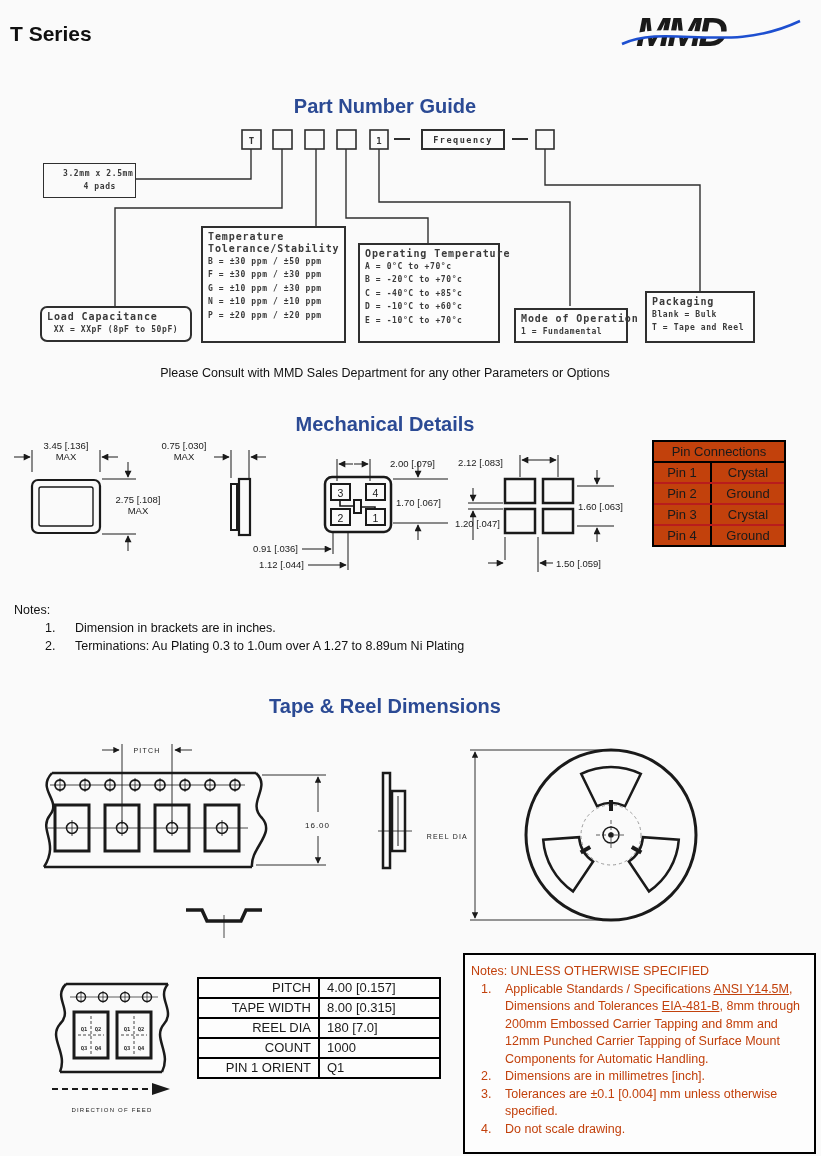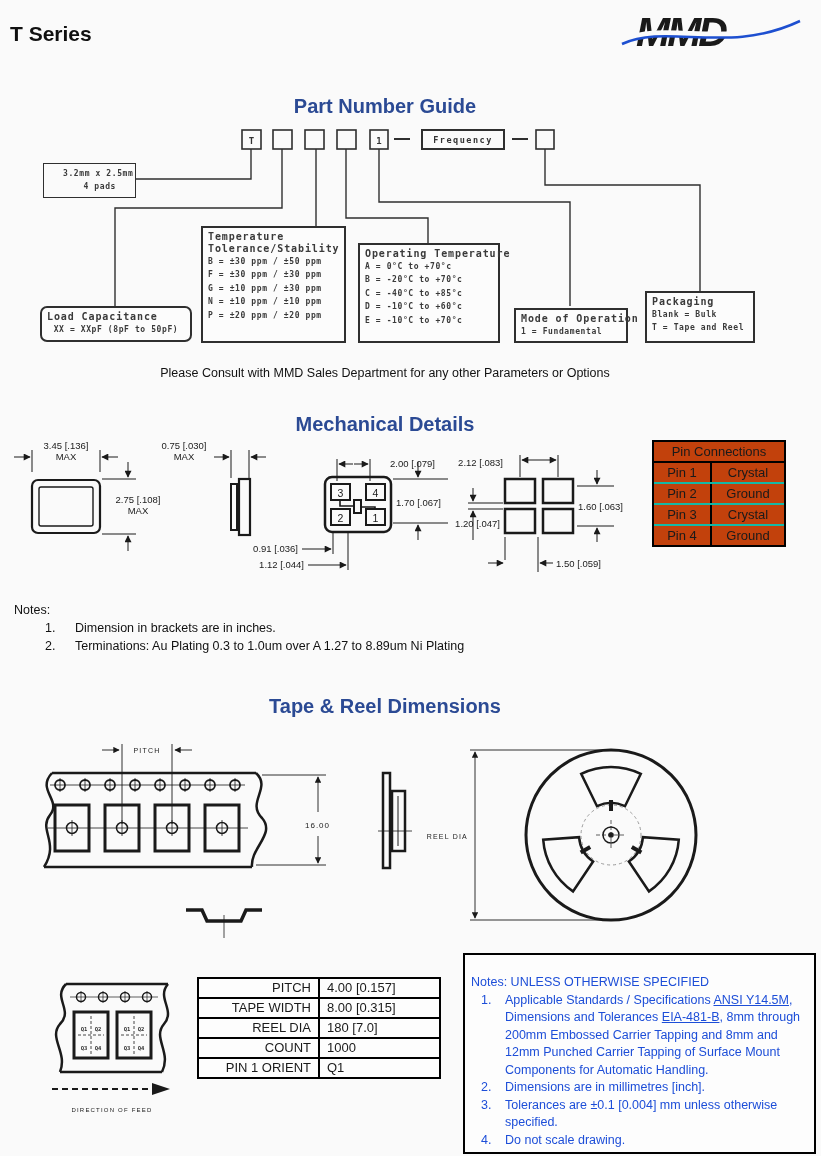--- a/index.html
+++ b/index.html
@@ -13,38 +13,38 @@
            font:bold 8px "DejaVu Sans Mono",monospace;letter-spacing:0.6px;color:#3a3a3a;padding:3px 5px;}
   .sb-title{text-align:left;font-size:10px;line-height:12px;letter-spacing:0.9px;white-space:nowrap;}
   .sb-row{line-height:13.4px;white-space:nowrap;}
   .sb-center{text-align:center;}
   .sizebox{box-sizing:border-box;border:1.5px solid #2f2f2f;font:bold 8px "DejaVu Sans Mono",monospace;
            letter-spacing:0.6px;color:#3a3a3a;padding:3px 19px;text-align:right;}
   .sizebox div{line-height:13px;white-space:nowrap;}
   
   .pintable{box-sizing:border-box;border:2px solid #000;width:134px;background:#c2410c;font:13px "Liberation Sans",sans-serif;}
   .pintable .hdr{text-align:center;border-bottom:2px solid #000;height:19px;line-height:19px;}
-  .pintable .prow{display:flex;border-bottom:2px solid #14b8a6;}
+  .pintable .prow{display:flex;border-bottom:2px solid #b91c1c;}
   .pintable .prow:last-child{border-bottom:none;}
   .pintable .c1{width:56px;text-align:center;border-right:2px solid #000;height:19px;line-height:19px;}
   .pintable .c2{flex:1;text-align:center;height:19px;line-height:19px;}
   
   .mnotes{font:12.5px "Liberation Sans",sans-serif;line-height:18px;color:#111;}
   .mn-row{display:flex;padding-left:31px;}
   .mn-num{width:30px;flex:none;}
   .mn-text{width:395px;}
   
   .trtable{box-sizing:border-box;border:2px solid #000;width:244px;background:#fdfdfd;font:13px "Liberation Sans",sans-serif;}
   .trtable .trow{display:flex;border-bottom:2px solid #000;}
   .trtable .trow:last-child{border-bottom:none;}
   .trtable .c1{width:112px;text-align:right;padding-right:7px;border-right:2px solid #000;height:18px;line-height:18px;}
   .trtable .c2{flex:1;padding-left:7px;height:18px;line-height:18px;}
   
   .notesbox{box-sizing:border-box;border:2px solid #000;width:353px;height:201px;background:#fdfdfd;
-            padding:19px 6px;font:12.5px "Liberation Sans",sans-serif;line-height:17.5px;overflow:hidden;color:#1d4ed8;}
+            padding:8px 6px;font:12.5px "Liberation Sans",sans-serif;line-height:17.5px;overflow:hidden;color:#c2410c;}
   .nb-row{display:flex;}
   .nb-num{width:22px;flex:none;padding-left:10px;}
   .nb-text{flex:1;padding-left:2px;}
   .u{text-decoration:underline;}
   
   svg{position:absolute;overflow:visible;}
   svg text{font-family:"Liberation Sans",sans-serif;fill:#1a1a1a;}
   .dim{font-size:9.5px;}
   .dims{font-size:7px;letter-spacing:1.2px;}
   .padnum{font-size:10.5px;}

